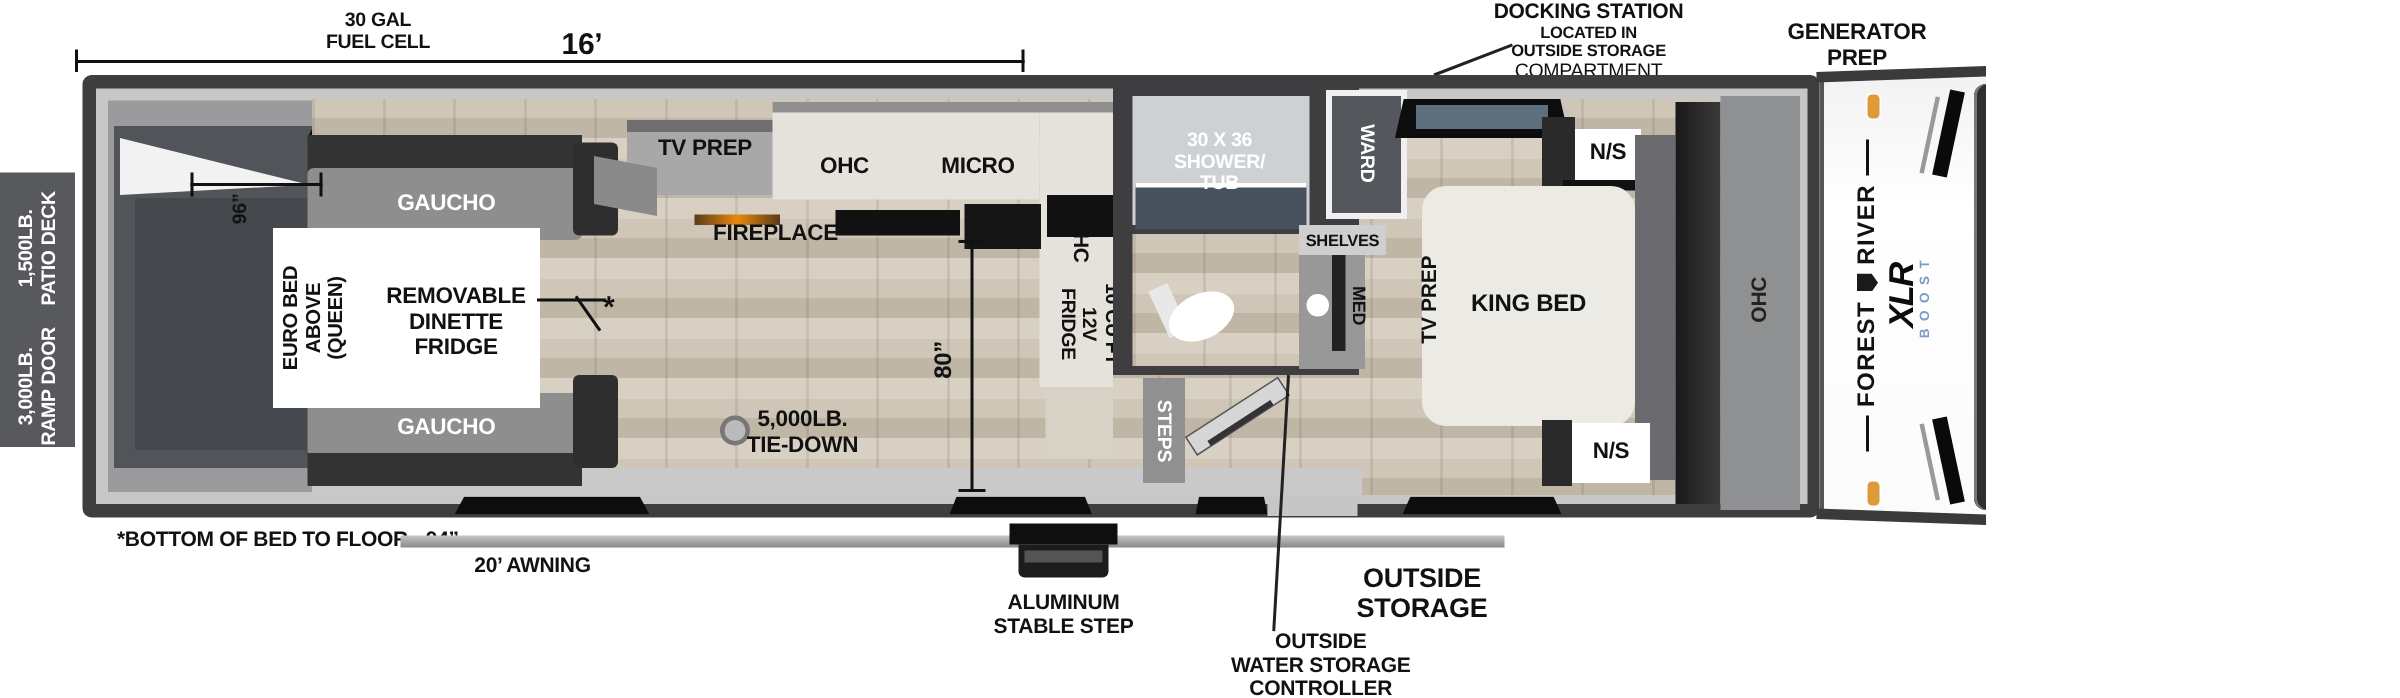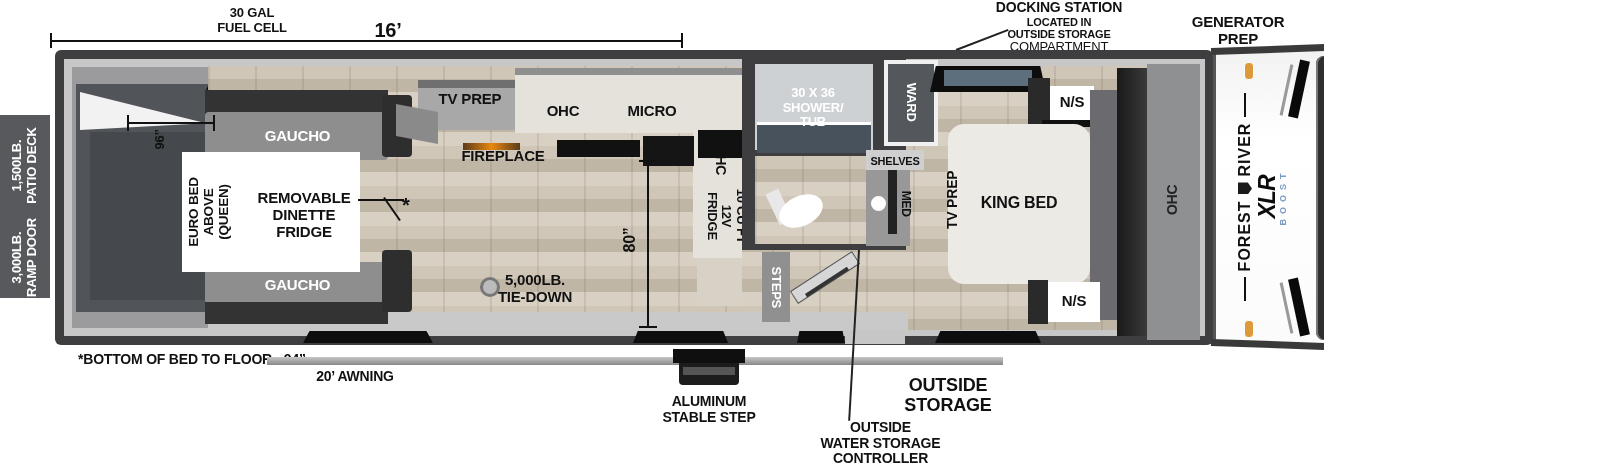--- a/index.html
+++ b/index.html
@@ -109,21 +109,21 @@
   <div class="abs" style="left:693px;top:68px;width:49px;height:190px;background:#e4e2db;"></div>
   <div class="abs" style="left:515px;top:68px;width:227px;height:7px;background:#8f8f8f;"></div>
   <div class="abs" style="left:697px;top:258px;width:45px;height:48px;background:#d8d2c6;"></div>
   <div class="abs" style="left:557px;top:140px;width:83px;height:17px;background:#111;"></div>
   <div class="abs" style="left:643px;top:136px;width:51px;height:30px;background:#151515;"></div>
   <div class="abs" style="left:698px;top:130px;width:44px;height:28px;background:#111;"></div>
   <div class="lbl ctr" style="left:533px;top:103px;width:60px;font-size:15px;">OHC</div>
   <div class="lbl ctr" style="left:617px;top:103px;width:70px;font-size:15px;">MICRO</div>
 
   <div class="abs" style="left:463px;top:143px;width:57px;height:7px;background:linear-gradient(90deg,#5a3a1a,#e8890f,#5a3a1a);"></div>
-  <div class="lbl ctr" style="left:448px;top:148px;width:110px;font-size:15px;">FIREPLACE</div>
+  <div class="lbl ctr" style="left:462px;top:148px;width:110px;font-size:15px;">FIREPLACE</div>
 
   <div class="lbl ctr rot90" style="left:697px;top:152px;width:46px;font-size:14px;">OHC</div>
   <div class="lbl ctr rot90" style="left:690px;top:190px;width:64px;height:52px;font-size:13px;">
     <div>10 CU FT</div>
     <div>12V</div>
     <div>FRIDGE</div>
   </div>
 
   <div class="abs dimline" style="left:647px;top:160px;width:2px;height:168px;"></div>
   <div class="abs dimline" style="left:639px;top:160px;width:18px;height:2px;"></div>

